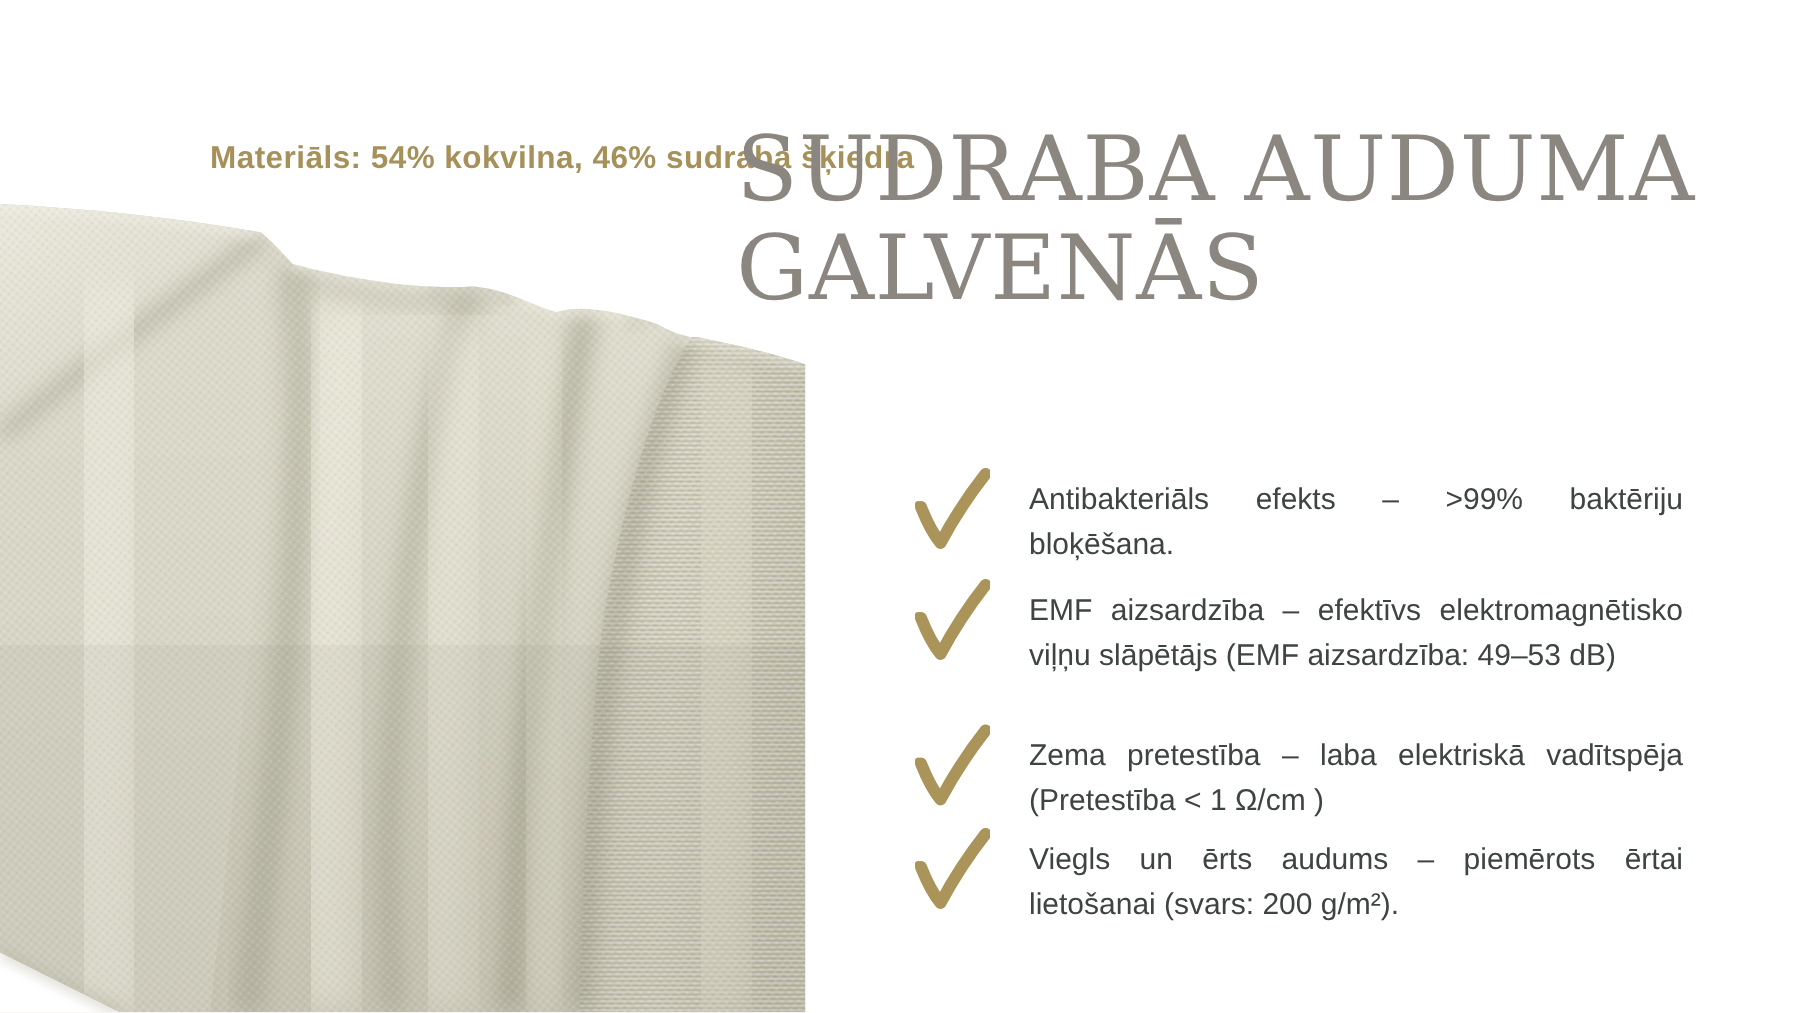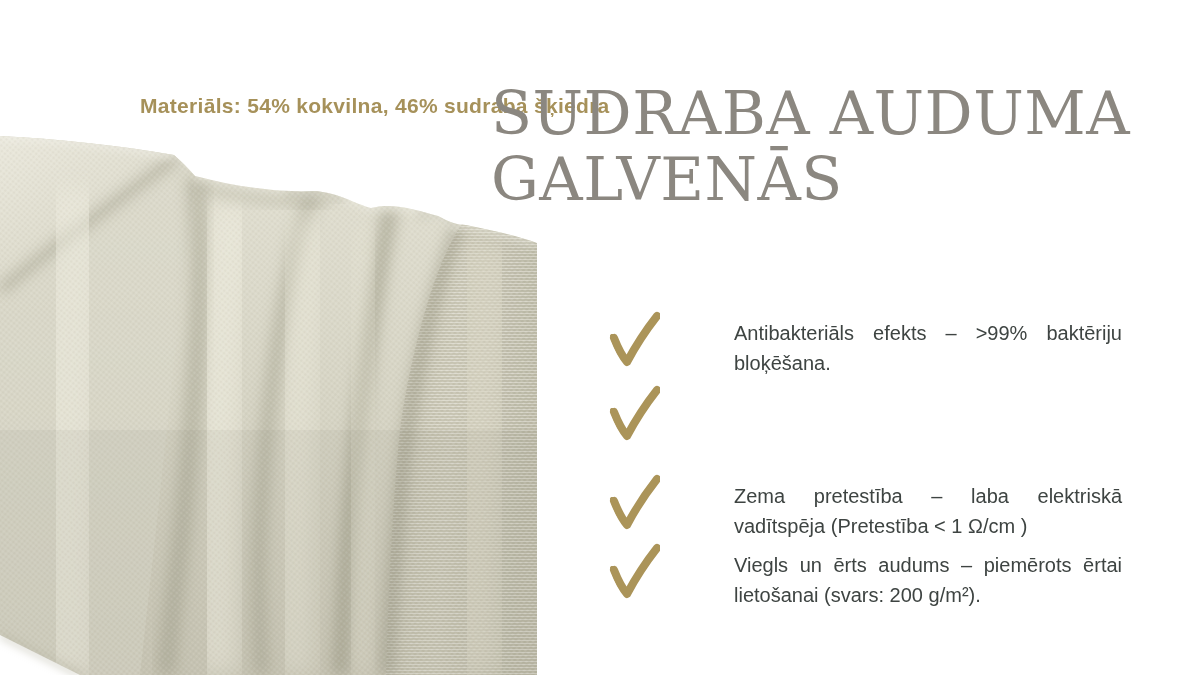--- a/index.html
+++ b/index.html
@@ -17,21 +17,21 @@
     position:absolute;top:80px;right:70px;
     text-align:left;color:#8b8780;
     font-family:"DejaVu Serif", serif;
     font-size:60px;line-height:66px;letter-spacing:.5px;
     font-weight:normal;margin:0;
   }
   .slide-title span{display:block;}
   .bullets{
     position:absolute;left:604px;top:318px;width:518px;
   }
-  .bullet-row{display:flex;align-items:flex-start;gap:48px;}
+  .bullet-row{display:flex;align-items:flex-start;}
   .bullet-row + .bullet-row{margin-top:14px;}
   .bullet-row.gap-large{margin-top:37px;}
   .bullet-row.gap-small{margin-top:9px;}
   .check-wrap{width:56px;margin-right:26px;flex:0 0 auto;margin-top:-8px;}
   .check-wrap svg{display:block;}
   .check-stroke{stroke:#ab9459;fill:none;stroke-linecap:round;stroke-linejoin:round;}
   .bullet-text{
     margin:0;width:436px;
     font-size:20px;line-height:30px;color:#3e4442;
     text-align:justify;
@@ -132,20 +132,21 @@
     <p class="bullet-text">Antibakteriāls efekts – &gt;99% baktēriju bloķēšana.</p>
   </div>
 
   <div class="bullet-row">
     <span class="check-wrap">
       <svg width="56" height="60" viewBox="0 0 56 60">
         <path class="check-stroke" d="M8 26 C10 32 13 40 17 46" stroke-width="4"></path>
         <path class="check-stroke" d="M10 28 C14 38 18 46 23 52 C31 37 42 20 53 6" stroke-width="8"></path>
       </svg>
     </span>
+    <p class="bullet-text">EMF aizsardzība – efektīvs elektromagnētisko viļņu slāpētājs (EMF aizsardzība: 49–53 dB)</p>
   </div>
 
   <div class="bullet-row gap-large">
     <span class="check-wrap">
       <svg width="56" height="60" viewBox="0 0 56 60">
         <path class="check-stroke" d="M8 26 C10 32 13 40 17 46" stroke-width="4"></path>
         <path class="check-stroke" d="M10 28 C14 38 18 46 23 52 C31 37 42 20 53 6" stroke-width="8"></path>
       </svg>
     </span>
     <p class="bullet-text">Zema pretestība – laba elektriskā vadītspēja (Pretestība &lt; 1 Ω/cm )</p>

